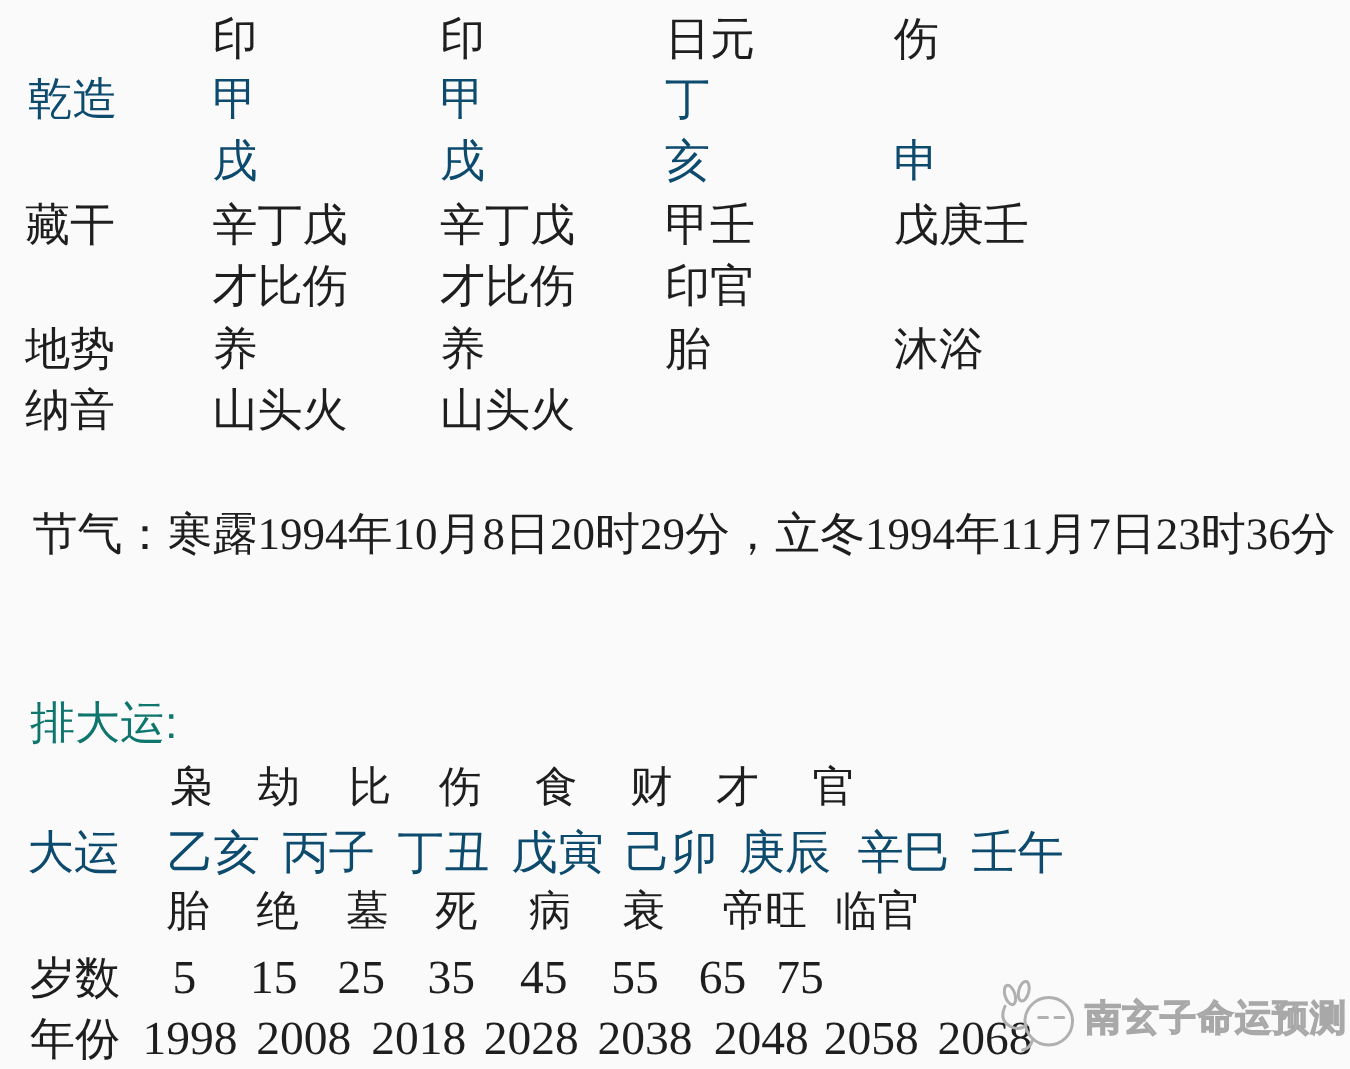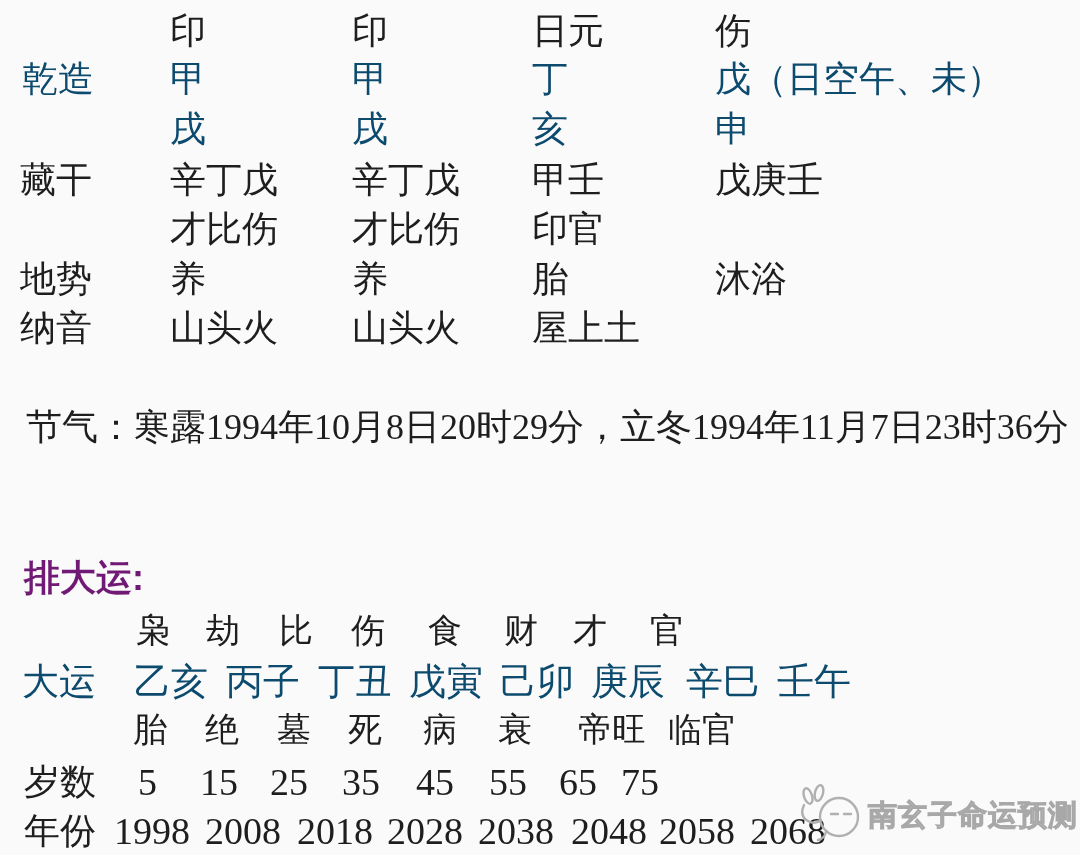--- a/index.html
+++ b/index.html
@@ -10,21 +10,21 @@
     color:#1e1e1e;
   }
   .cell { position:absolute; white-space:nowrap; line-height:1; }
   .hei  { font-family:"Liberation Sans","DejaVu Sans",sans-serif; }
   .song { font-family:"Liberation Serif","DejaVu Serif",serif; }
   .f36 { font-size:36px; }
   .f34 { font-size:34px; }
   .f37 { font-size:37px; }
   .f38 { font-size:38px; }
   .red  { color:#0c4a6e; }
-  .blue { color:#701a75; font-weight:bold; }
+  .blue { color:#0f766e; font-weight:normal; }
   .wm-text {
     font-size:29px; letter-spacing:1px; font-weight:bold;
     color:#c9c9c9; -webkit-text-stroke:1px #a8a8a8;
   }
   .wm-logo { position:absolute; left:798px; top:784px; }
   svg.logo { stroke:#b0b0b0; fill:none; stroke-width:2.4; stroke-linecap:round; }
 </style>
 </head>
 <body>
 
@@ -32,21 +32,20 @@
 
   <span class="cell hei f36" style="left:170px;top:13px">印</span>
   <span class="cell hei f36" style="left:352px;top:13px">印</span>
   <span class="cell hei f36" style="left:532px;top:13px">日元</span>
   <span class="cell hei f36" style="left:715px;top:13px">伤</span>
 
   <span class="cell hei f36 red" style="left:22px;top:61px">乾造</span>
   <span class="cell hei f36 red" style="left:170px;top:61px">甲</span>
   <span class="cell hei f36 red" style="left:352px;top:61px">甲</span>
   <span class="cell hei f36 red" style="left:532px;top:61px">丁</span>
-  <span class="cell hei f36 red" style="left:715px;top:61px"><span>戊</span><span>（日空午、未）</span></span>
 
   <span class="cell hei f36 red" style="left:170px;top:111px">戌</span>
   <span class="cell hei f36 red" style="left:352px;top:111px">戌</span>
   <span class="cell hei f36 red" style="left:532px;top:111px">亥</span>
   <span class="cell hei f36 red" style="left:715px;top:111px">申</span>
 
   <span class="cell hei f36" style="left:20px;top:162px">藏干</span>
   <span class="cell hei f36" style="left:170px;top:162px">辛丁戊</span>
   <span class="cell hei f36" style="left:352px;top:162px">辛丁戊</span>
   <span class="cell hei f36" style="left:532px;top:162px">甲壬</span>
@@ -58,21 +57,20 @@
 
   <span class="cell hei f36" style="left:20px;top:261px">地势</span>
   <span class="cell hei f36" style="left:170px;top:261px">养</span>
   <span class="cell hei f36" style="left:352px;top:261px">养</span>
   <span class="cell hei f36" style="left:532px;top:261px">胎</span>
   <span class="cell hei f36" style="left:715px;top:261px">沐浴</span>
 
   <span class="cell hei f36" style="left:20px;top:310px">纳音</span>
   <span class="cell hei f36" style="left:170px;top:310px">山头火</span>
   <span class="cell hei f36" style="left:352px;top:310px">山头火</span>
-  <span class="cell hei f36" style="left:532px;top:310px">屋上土</span>
 
   <span class="cell song f36" style="left:26px;top:409px">节气：寒露1994年10月8日20时29分，立冬1994年11月7日23时36分</span>
 
   <span class="cell hei f36 blue" style="left:24px;top:560px">排大运:</span>
 
   <span class="cell hei f34" style="left:136px;top:613px">枭</span>
   <span class="cell hei f34" style="left:206px;top:613px">劫</span>
   <span class="cell hei f34" style="left:279px;top:613px">比</span>
   <span class="cell hei f34" style="left:351px;top:613px">伤</span>
   <span class="cell hei f34" style="left:428px;top:613px">食</span>

